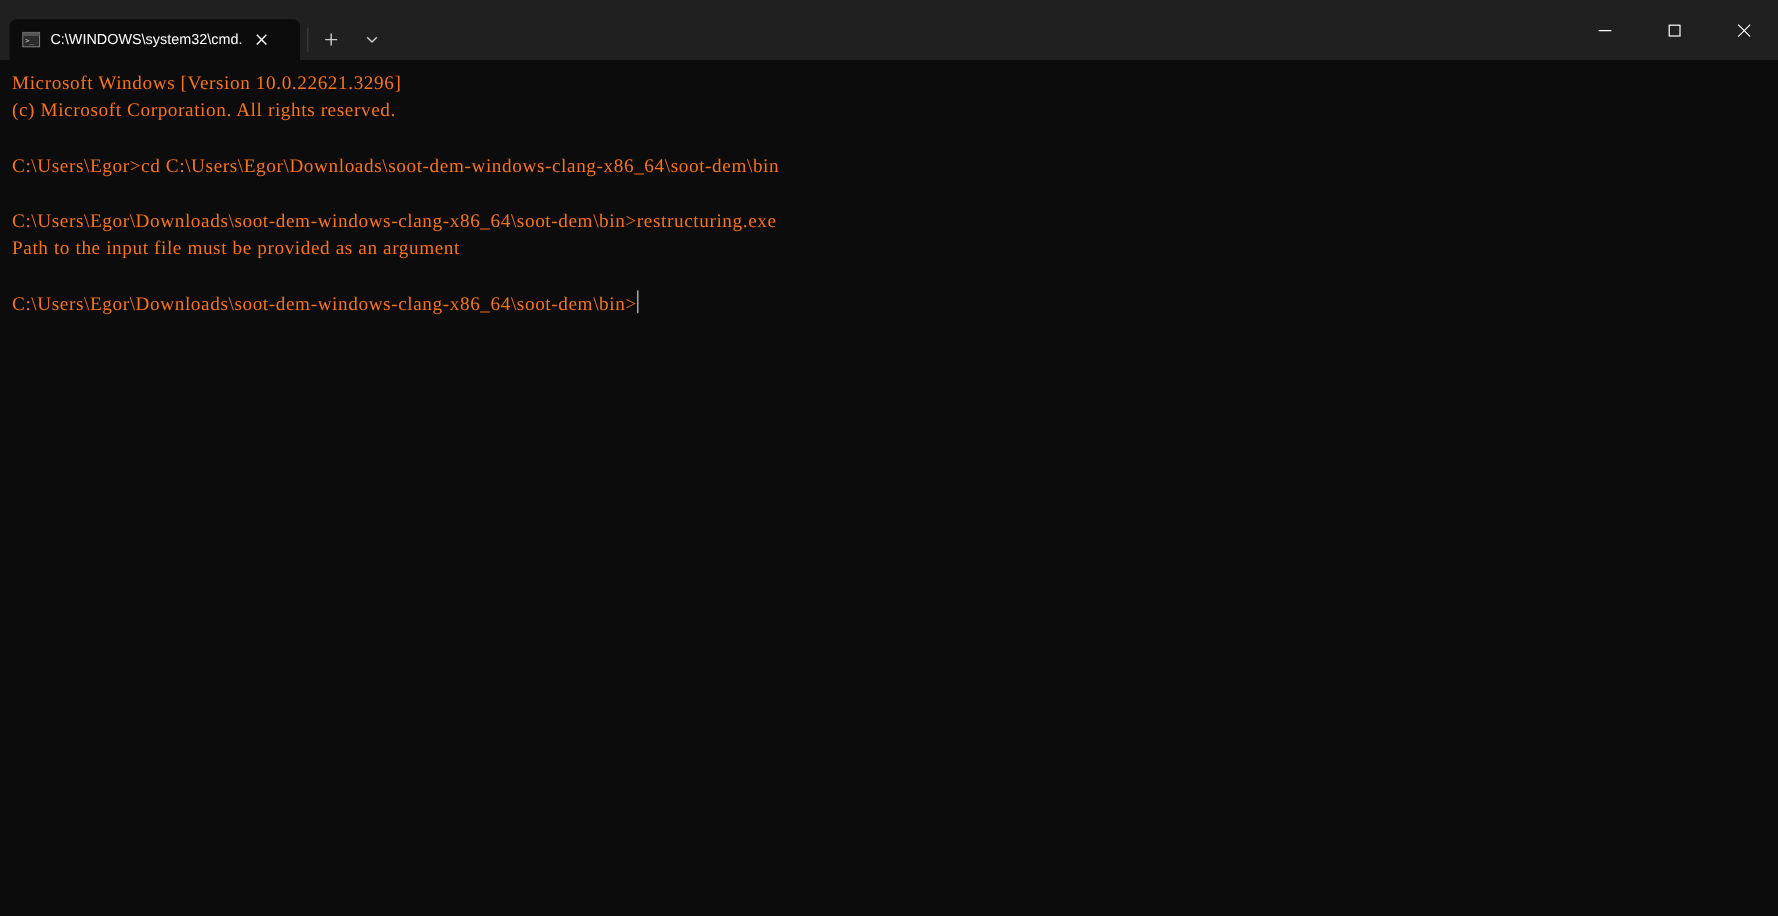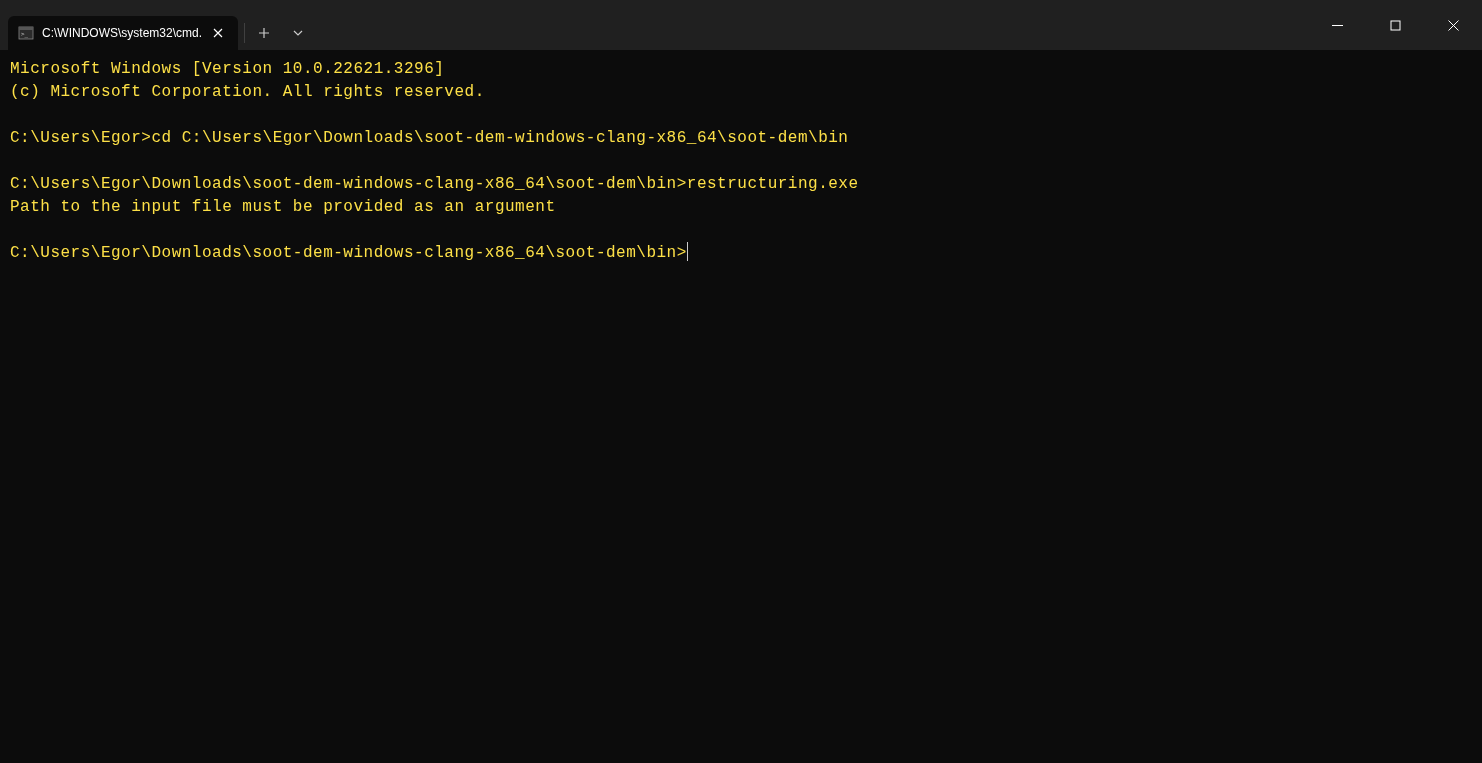--- a/index.html
+++ b/index.html
@@ -28,21 +28,21 @@
       align-items: flex-end;
       height: 100%;
       padding-left: 8px;
     }
     .tab {
       display: flex;
       align-items: center;
       background: #0c0c0c;
       border-radius: 6px 6px 0 0;
       height: 34px;
-      padding: 0 12px 0 10px;
+      padding: 0 24px 0 10px;
       margin-top: 0;
       min-width: 230px;
       max-width: 280px;
       gap: 8px;
     }
     .tab-icon {
       width: 16px;
       height: 16px;
       display: flex;
       align-items: center;
@@ -101,26 +101,26 @@
       height: 100%;
       display: flex;
       align-items: center;
       justify-content: center;
       color: #ffffff;
       cursor: pointer;
     }
     .terminal-content {
       flex: 1;
       padding: 8px 10px;
-      color: #fde047;
+      color: #f97316;
       font-size: 16px;
       line-height: 23px;
       white-space: pre;
       overflow: hidden;
-      font-family: Liberation Mono, monospace;
+      font-family: Liberation Serif, serif;
       letter-spacing: 0.5px;
     }
     .cursor {
       display: inline-block;
       width: 1.5px;
       height: 19px;
       background: #cccccc;
       vertical-align: text-bottom;
       margin-bottom: 1px;
     }

